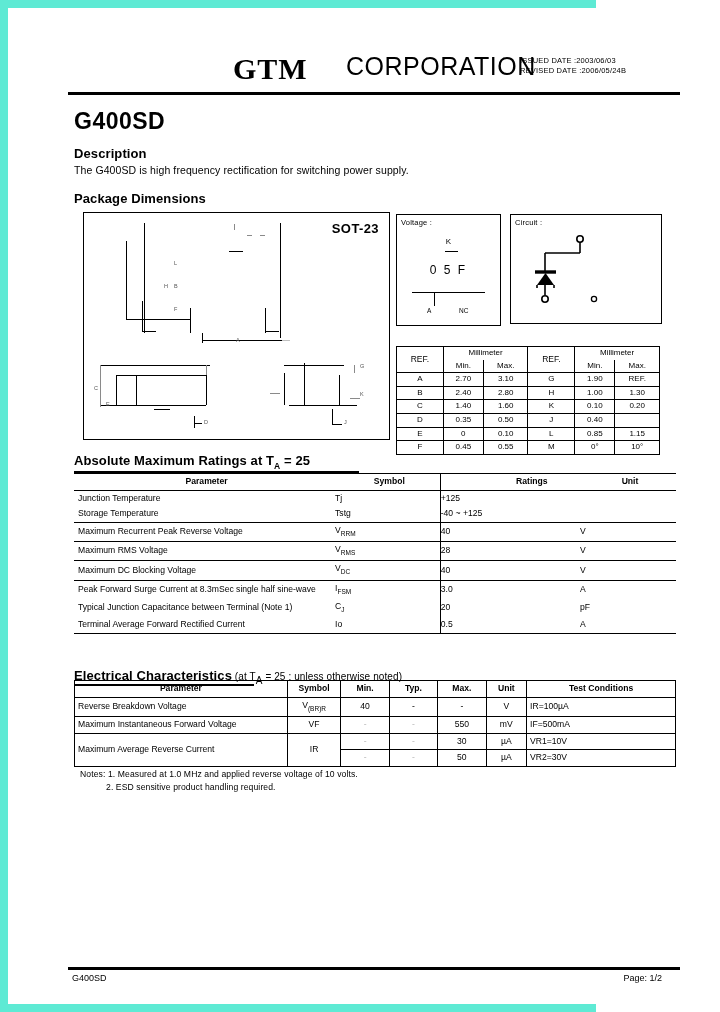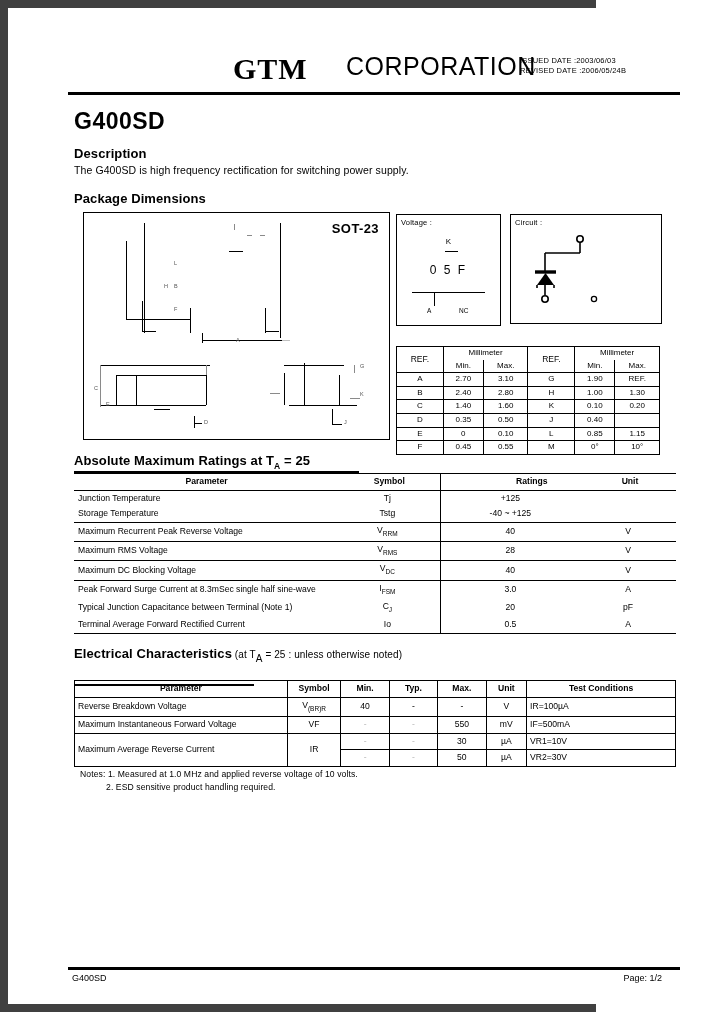--- a/index.html
+++ b/index.html
@@ -1,20 +1,20 @@
 <!DOCTYPE html>
 <html><head>
 <meta charset="utf-8">
 <title>G400SD Datasheet</title>
 <style>
   html,body{margin:0;padding:0;background:#ffffff;}
   body{width:720px;height:1012px;position:relative;overflow:hidden;
        font-family:"Liberation Sans",sans-serif;color:#000;
        -webkit-font-smoothing:none;}
-  .page{position:absolute;left:0;top:0;width:596px;height:1012px;background:#404040;}
+  .page{position:absolute;left:0;top:0;width:596px;height:1012px;background:#5eead4;}
   .sheet{position:absolute;left:8px;top:8px;width:704px;height:996px;background:#ffffff;}
 
   
   .hdr{position:absolute;left:60px;top:42px;width:612px;height:40px;}
   .brand{position:absolute;left:165px;top:2px;font-family:"Liberation Serif",serif;
          font-weight:bold;font-size:30px;letter-spacing:1px;}
   .corp{position:absolute;left:278px;top:2px;font-size:25px;letter-spacing:0.5px;}
   .dates{position:absolute;left:452px;top:6px;font-size:7.5px;line-height:10px;
          letter-spacing:0.2px;white-space:nowrap;}
   .hdr-rule{position:absolute;left:60px;top:84px;width:612px;height:3px;background:#000;}
@@ -59,29 +59,29 @@
   .dimtbl .mmh{border-top:none;}
 
   
   .amr-h{left:66px;top:445px;}
   .amr-h .sub{font-size:8.5px;vertical-align:sub;font-weight:bold;}
   .amr-rule{position:absolute;left:66px;top:463px;width:285px;height:1.5px;background:#000;}
 
   .ratings{position:absolute;left:66px;top:465px;width:602px;font-size:8.6px;}
   .ratings table{width:602px;}
   .ratings td{padding:0 0 0 4px;height:15.6px;line-height:15.6px;}
-  .ratings .c{text-align:center;padding-left:0;}
+  .ratings .c{padding-left:0;}
   .ratings .hrow td{font-weight:bold;text-align:center;border-bottom:1px solid #000;
         border-top:1px solid #000;}
   .ratings tr td.rcol{border-left:1px solid #000;}
   .ratings .grp-end td{border-bottom:1px solid #000;}
   .sub{font-size:6.5px;vertical-align:sub;}
 
   
-  .ec-h{left:66px;top:638px;}
+  .ec-h{left:66px;top:660px;}
   .ec-note{font-size:10px;font-weight:normal;letter-spacing:0.1px;}
   .ec-rule{position:absolute;left:66px;top:676px;width:180px;height:1.5px;background:#000;}
 
   .elec{position:absolute;left:66px;top:672px;width:602px;font-size:8.6px;}
   .elec table{width:602px;}
   .elec td,.elec th{border:1px solid #000;height:15.6px;line-height:15.6px;padding:0 0 0 3px;
        font-weight:normal;}
   .elec th{text-align:center;font-weight:bold;padding-left:0;}
   .elec td.c{text-align:center;padding-left:0;}
   .elec td.faint{color:#b9b9b9;text-align:center;padding-left:0;}

